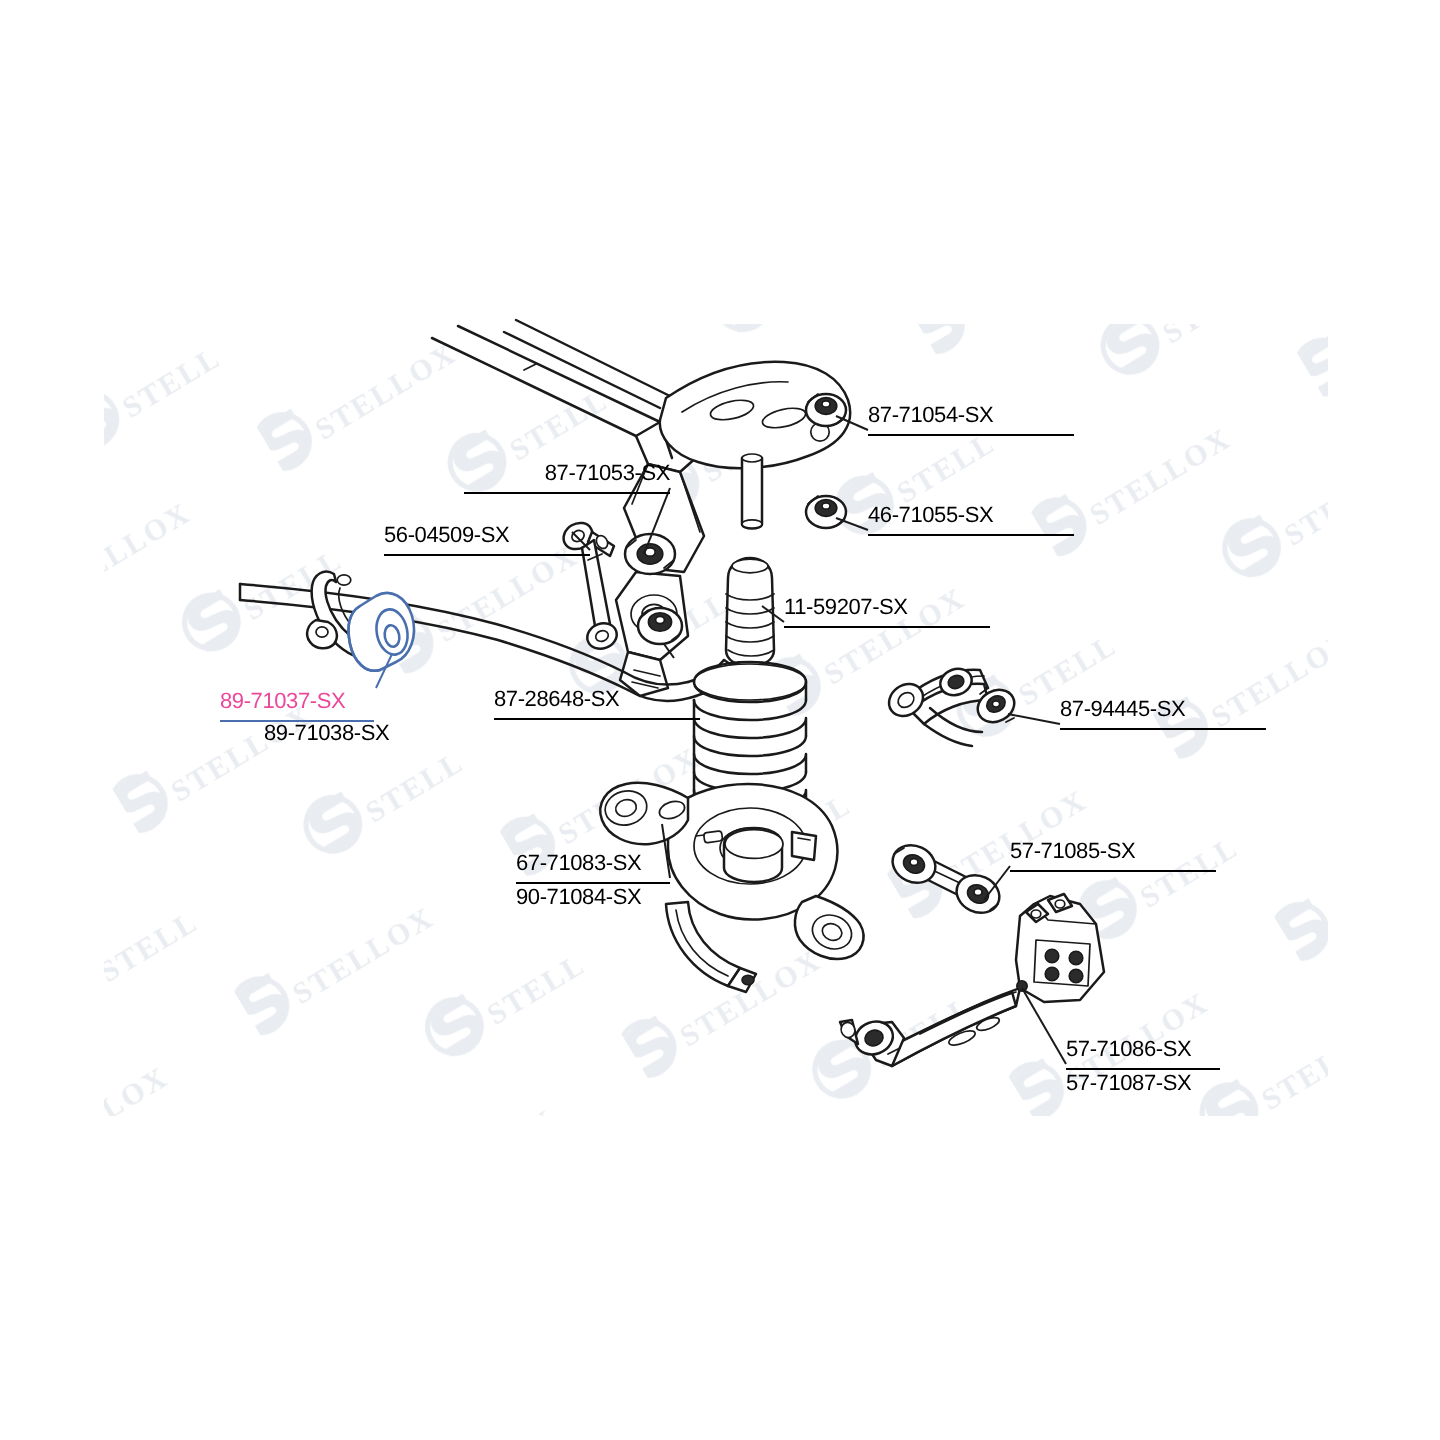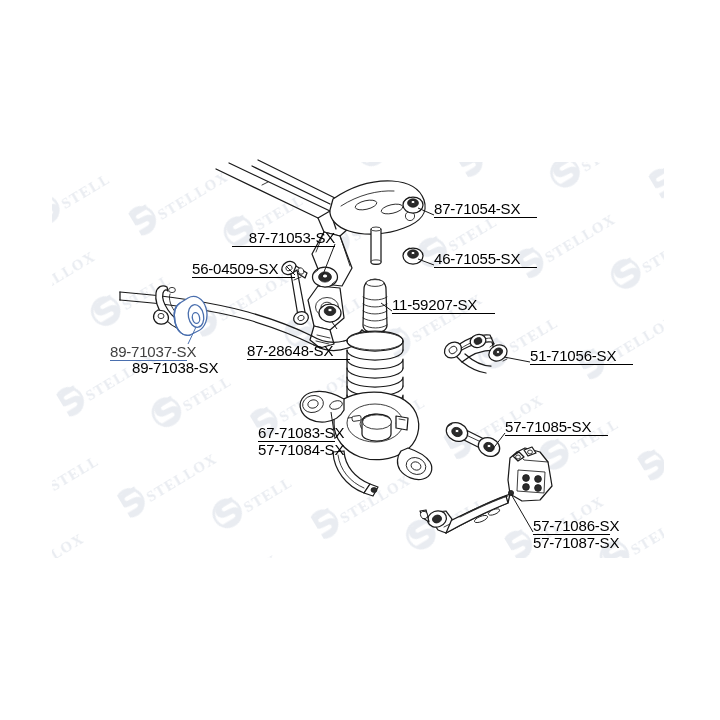--- a/index.html
+++ b/index.html
@@ -36,28 +36,28 @@
   #label-layer {
     position: absolute;
     left: 0; top: 0;
     width: 720px;
     height: 720px;
     z-index: 3;
   }
   .label {
     position: absolute;
     font-family: "Liberation Sans", sans-serif;
-    font-size: 15px;
+    font-size: 11px;
     letter-spacing: -0.2px;
     color: #000000;
     white-space: nowrap;
     line-height: 15px;
   }
   .label.highlight {
-    color: #404040;
+    color: #ec4899;
   }
   .label .rule {
     display: block;
     height: 1px;
     background: #000000;
     margin-top: 1px;
   }
   .label.highlight .rule {
     background: #4a6fae;
   }
@@ -389,40 +389,40 @@
       <span>11-59207-SX</span>
       <span class="rule" style="width:103px;"></span>
     </div>
 
     <div class="label" style="left:247px; top:343px;">
       <span>87-28648-SX</span>
       <span class="rule" style="width:103px;"></span>
     </div>
 
     <div class="label" style="left:530px; top:348px;">
-      <span>51-71056-SX</span>
+      <span>87-94445-SX</span>
       <span class="rule" style="width:103px;"></span>
     </div>
 
     <div class="label highlight" style="left:110px; top:344px;">
       <span>89-71037-SX</span>
       <span class="rule" style="width:77px;"></span>
     </div>
 
     <div class="label" style="left:110px; top:360px;margin-left:22px;">
       <span>89-71038-SX</span>
     </div>
 
     <div class="label" style="left:258px; top:425px;">
       <span>67-71083-SX</span>
       <span class="rule" style="width:77px;"></span>
     </div>
 
     <div class="label" style="left:258px; top:442px;">
-      <span>57-71084-SX</span>
+      <span>90-71084-SX</span>
     </div>
 
     <div class="label" style="left:505px; top:419px;">
       <span>57-71085-SX</span>
       <span class="rule" style="width:103px;"></span>
     </div>
 
     <div class="label" style="left:533px; top:518px;">
       <span>57-71086-SX</span>
       <span class="rule" style="width:77px;"></span>

